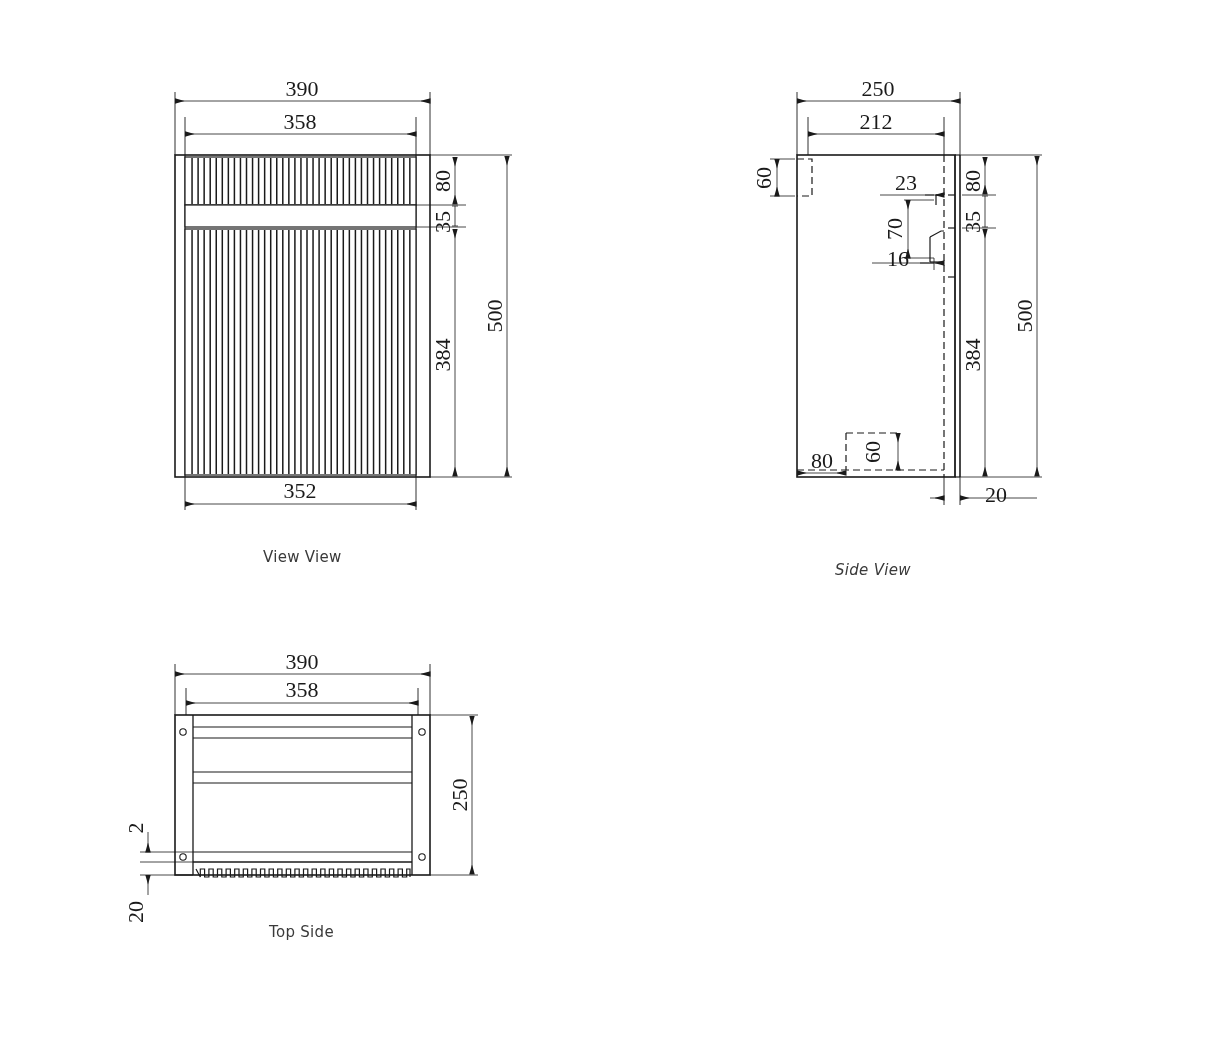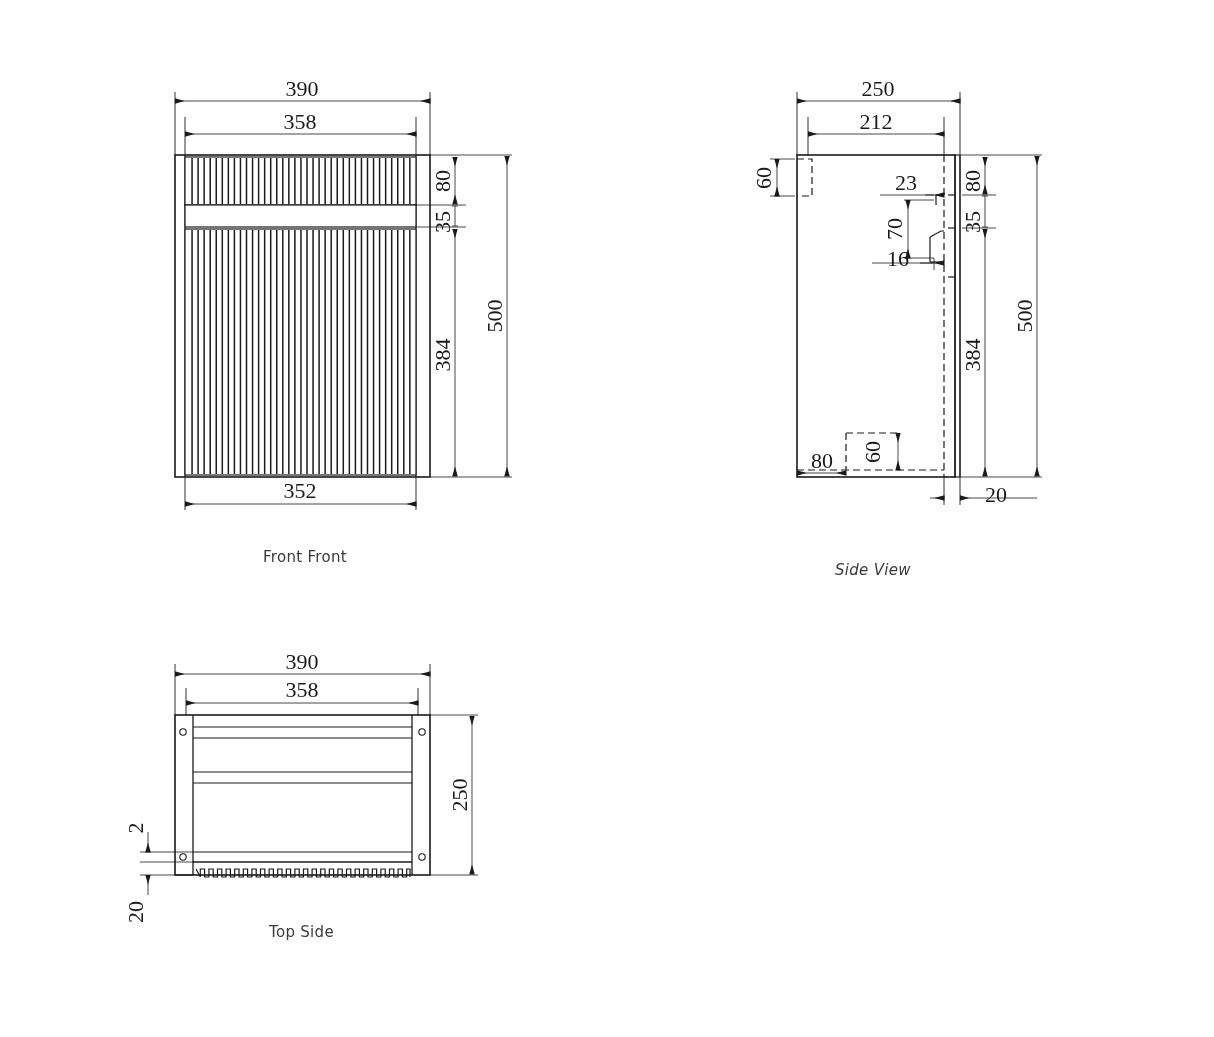--- a/index.html
+++ b/index.html
@@ -344,17 +344,17 @@
       <g fill="#1a1a1a" font-family="'Liberation Serif', serif" font-size="22">
         <text x="302" y="669" text-anchor="middle">390</text>
         <text x="302" y="697" text-anchor="middle">358</text>
         <text x="467" y="795" text-anchor="middle" transform="rotate(-90 467 795)">250</text>
         <text x="143" y="828" text-anchor="middle" transform="rotate(-90 143 828)">2</text>
         <text x="143" y="912" text-anchor="middle" transform="rotate(-90 143 912)">20</text>
       </g>
     </g>
   </svg>
 
-  <div class="view-label" style="left:263px; top:548px;">Front Front</div>
+  <div class="view-label" style="left:263px; top:548px;">View View</div>
   <div class="view-label" style="left:835px; top:561px;font-style:italic;">Side View</div>
   <div class="view-label" style="left:269px; top:923px;">Top Side</div>
 
 </div>
 
 </body></html>

